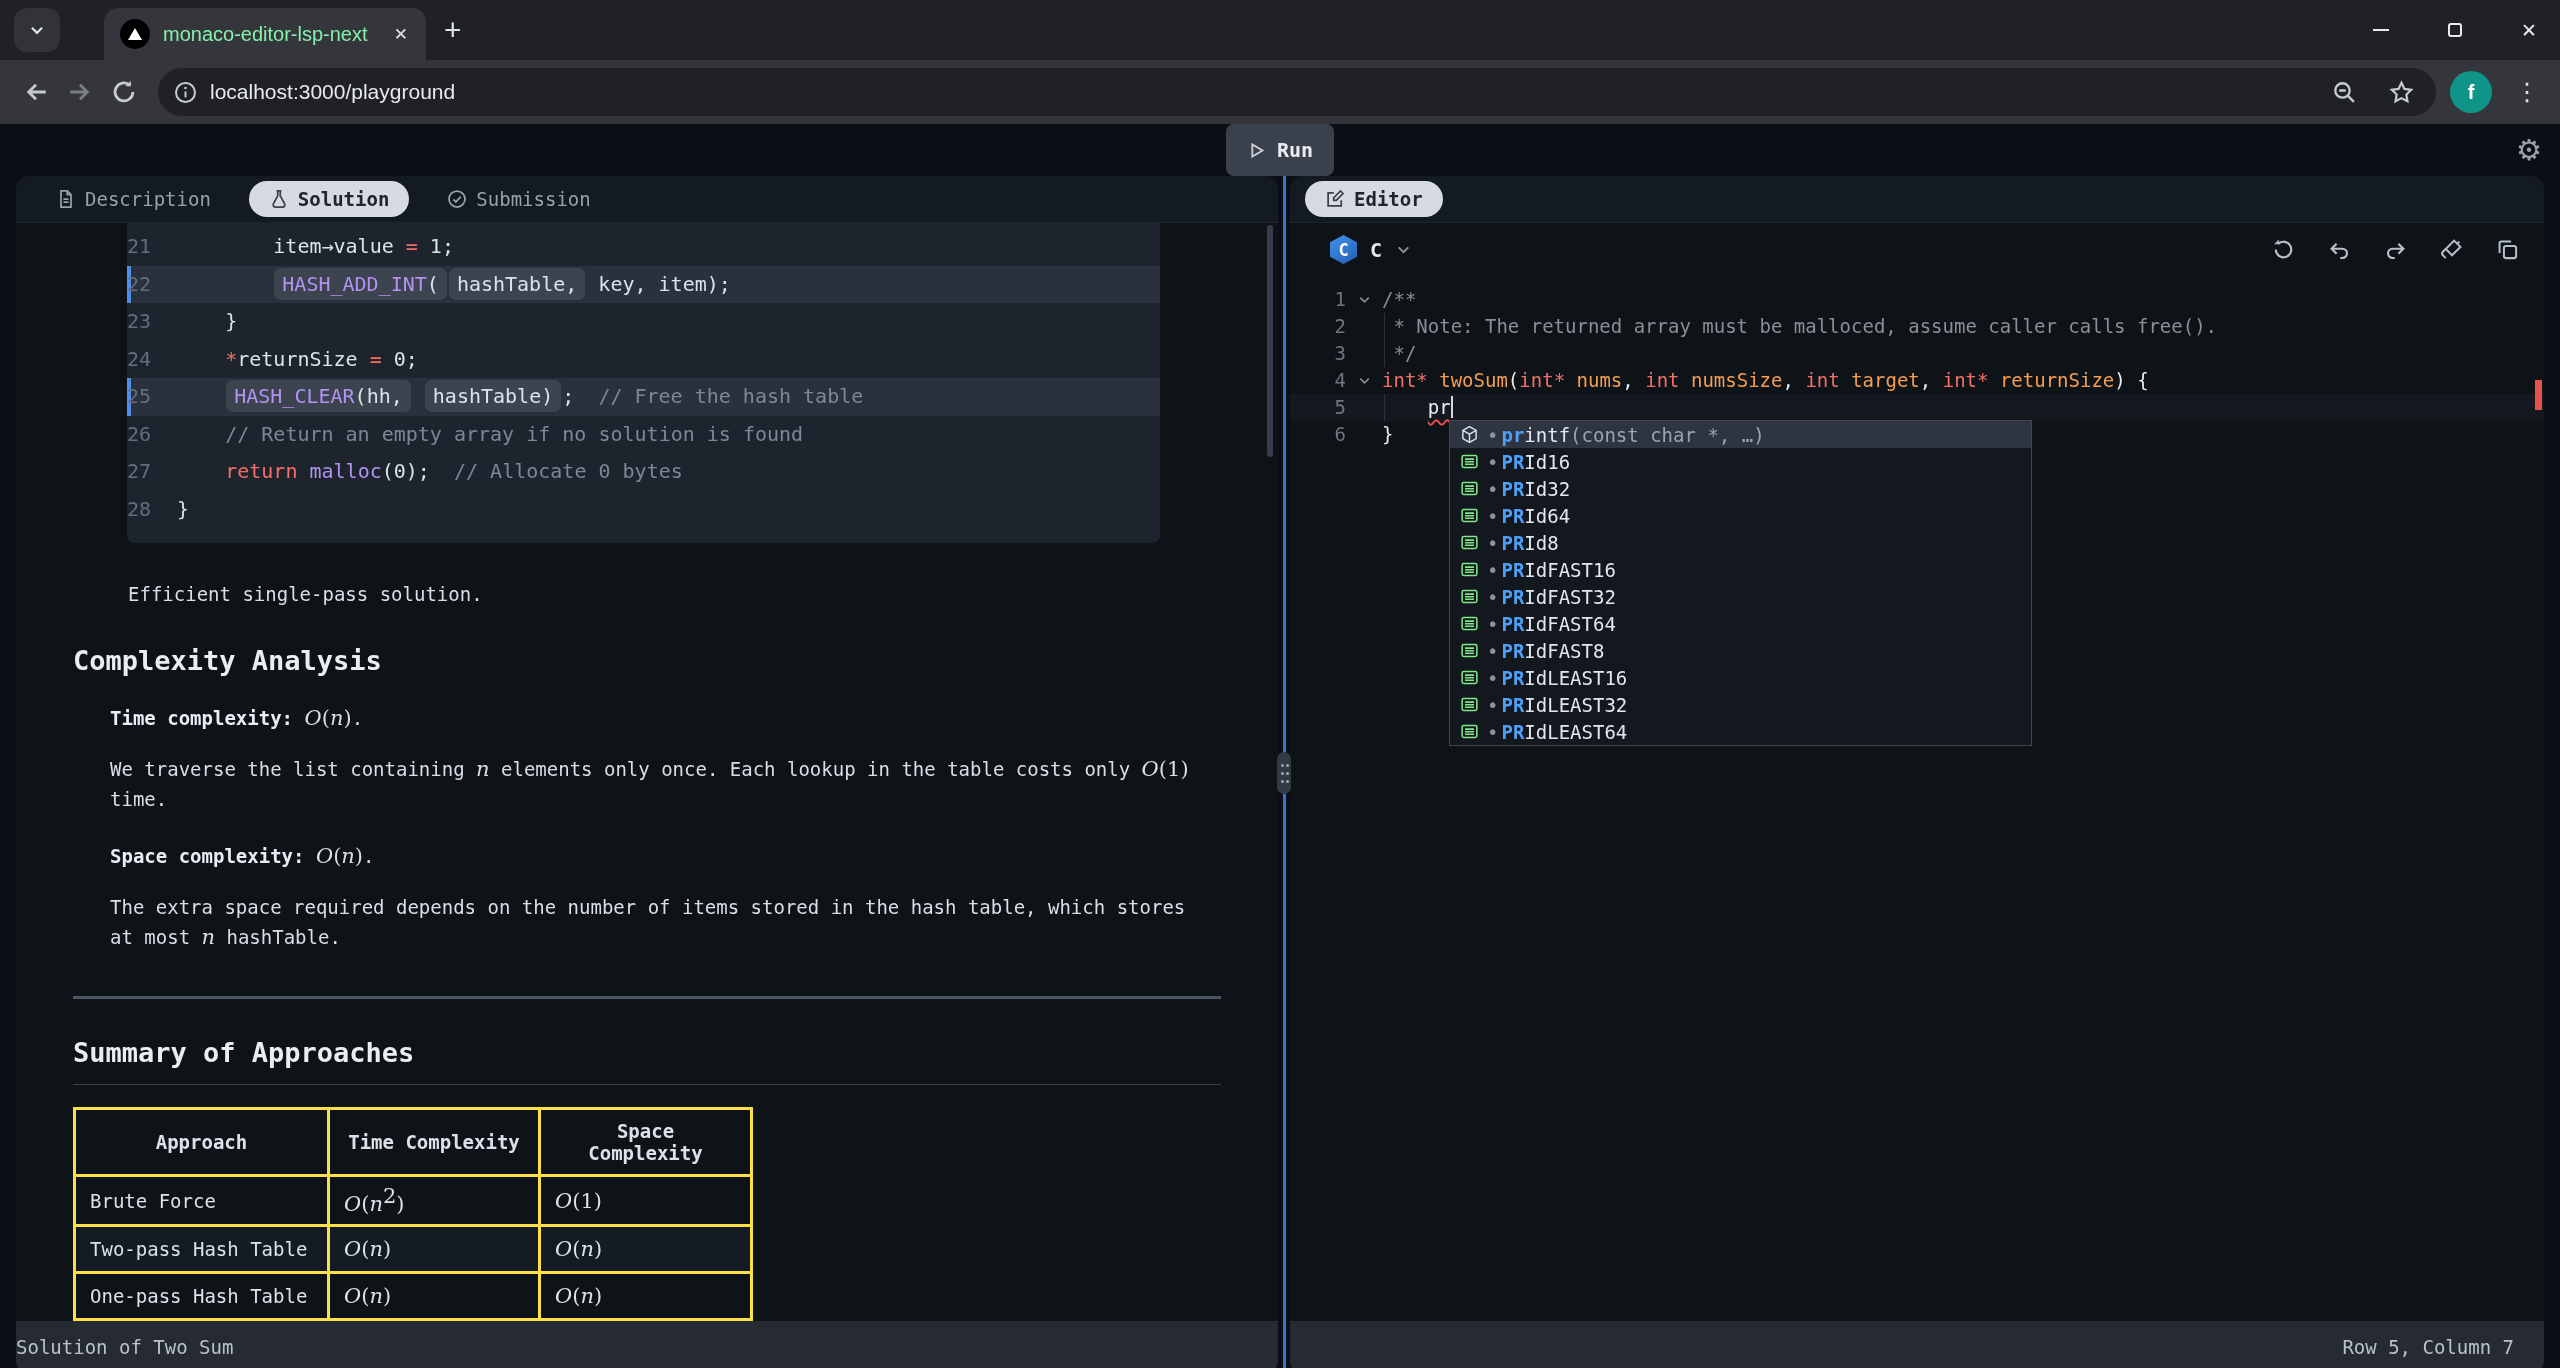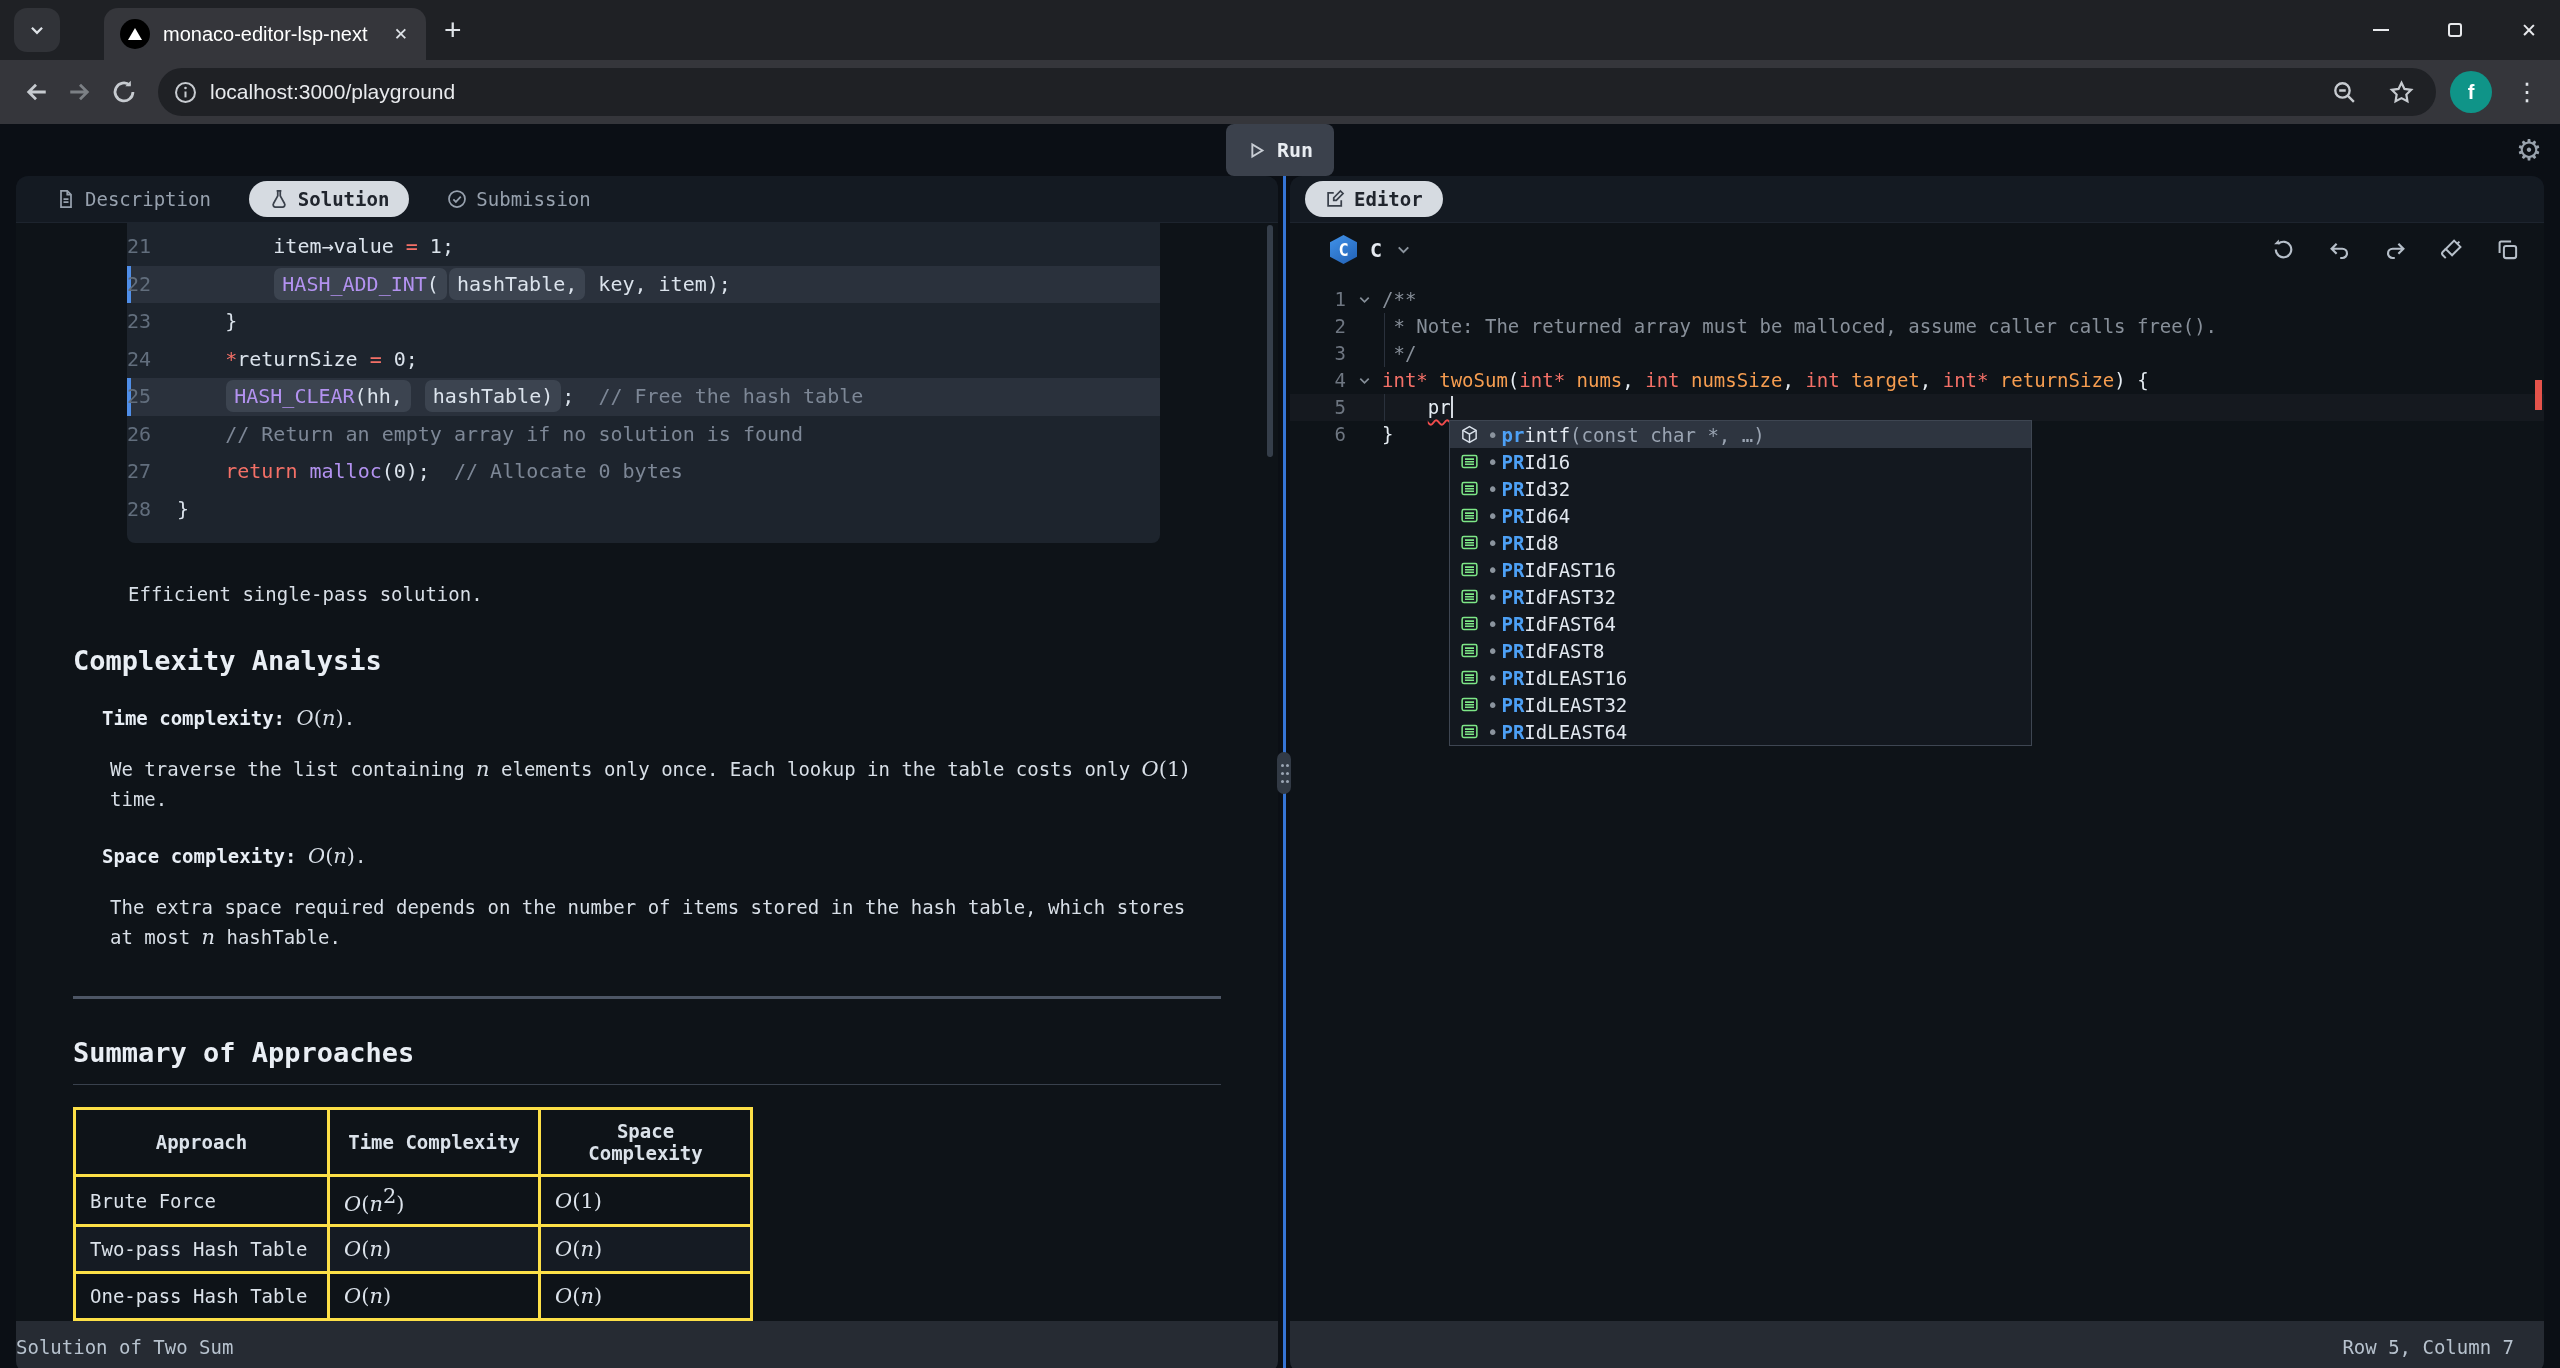--- a/index.html
+++ b/index.html
@@ -11,21 +11,21 @@
   .tabstrip { height:60px; background:#1f2125; display:flex; align-items:center; position:relative;
               font-family:"Liberation Sans", sans-serif; }
   .tab-search { width:46px; height:44px; margin-left:14px; border:none; border-radius:13px;
                 background:#313338; color:#dfe3e8; display:flex; align-items:center; justify-content:center; }
   .tab { margin-left:44px; width:322px; height:52px; align-self:flex-end; background:#35363b;
          border-radius:14px 14px 0 0; display:flex; align-items:center; padding:0 14px 0 16px; }
   .favicon { width:30px; height:30px; border-radius:50%; background:#000; display:flex;
              align-items:center; justify-content:center; flex:none; }
   .favicon i { width:0; height:0; border-left:7px solid transparent; border-right:7px solid transparent;
                border-bottom:12px solid #fff; display:block; margin-top:-1px; }
-  .tab-title { color:#ffffff; font-size:20px; margin-left:13px; flex:1; white-space:nowrap; overflow:hidden; }
+  .tab-title { color:#86efac; font-size:20px; margin-left:13px; flex:1; white-space:nowrap; overflow:hidden; }
   .tab-close { color:#dfe3e8; font-size:17px; padding:2px 4px; }
   .newtab { border:none; background:none; color:#dfe3e8; font-size:30px; font-weight:300; margin-left:18px; line-height:1; }
   .wincontrols { position:absolute; right:20px; top:0; height:60px; display:flex; align-items:center; gap:52px; }
   .winbtn { border:none; background:none; color:#e8eaed; display:flex; align-items:center; justify-content:center; width:22px; height:22px; }
   .winbtn .bar { width:16px; border-top:2px solid #e8eaed; display:block; }
   .winbtn .box { width:14px; height:14px; border:2px solid #e8eaed; border-radius:3px; display:block; }
   .winbtn.close { font-size:19px; font-weight:300; }
 
   .toolbar { height:64px; background:#35363b; display:flex; align-items:center; padding:0 18px 0 14px;
              font-family:"Liberation Sans", sans-serif; }
@@ -78,21 +78,21 @@
 
   .tk-w { color:#dbe3ec; }
   .tk-r { color:#f47067; }
   .tk-o { color:#f69d50; }
   .tk-p { color:#b392f0; }
   .tk-c { color:#7d8796; }
 
   .md-p { color:#d8dfe7; font-size:19px; line-height:30px; }
   .md-p .bold { font-weight:bold; color:#e8eef5; }
   #p-efficient { margin:36px 0 0 55px; }
-  #p-time, #p-space { margin:27px 0 0 29px; }
+  #p-time, #p-space { margin:27px 0 0 37px; }
   #p-traverse, #p-extra { margin:21px 0 0 37px; max-width:1082px; }
   .pcontent h2 { color:#e9eef4; font-size:27px; margin-top:36px; letter-spacing:0; }
   .pcontent hr { border:none; height:3px; background:#4d5665; margin-top:44px; }
   h2.underlined { margin-top:38px; padding-bottom:16px; border-bottom:1px solid #39414d; }
 
   .math { white-space:nowrap; }
   .math .mi { font-family:"DejaVu Serif", serif; font-style:italic; font-size:21px; }
   .math .mn { font-family:"DejaVu Serif", serif; font-size:21px; }
   .math sup { font-family:"DejaVu Serif", serif; font-size:14px; position:relative; top:-1px; }
 

